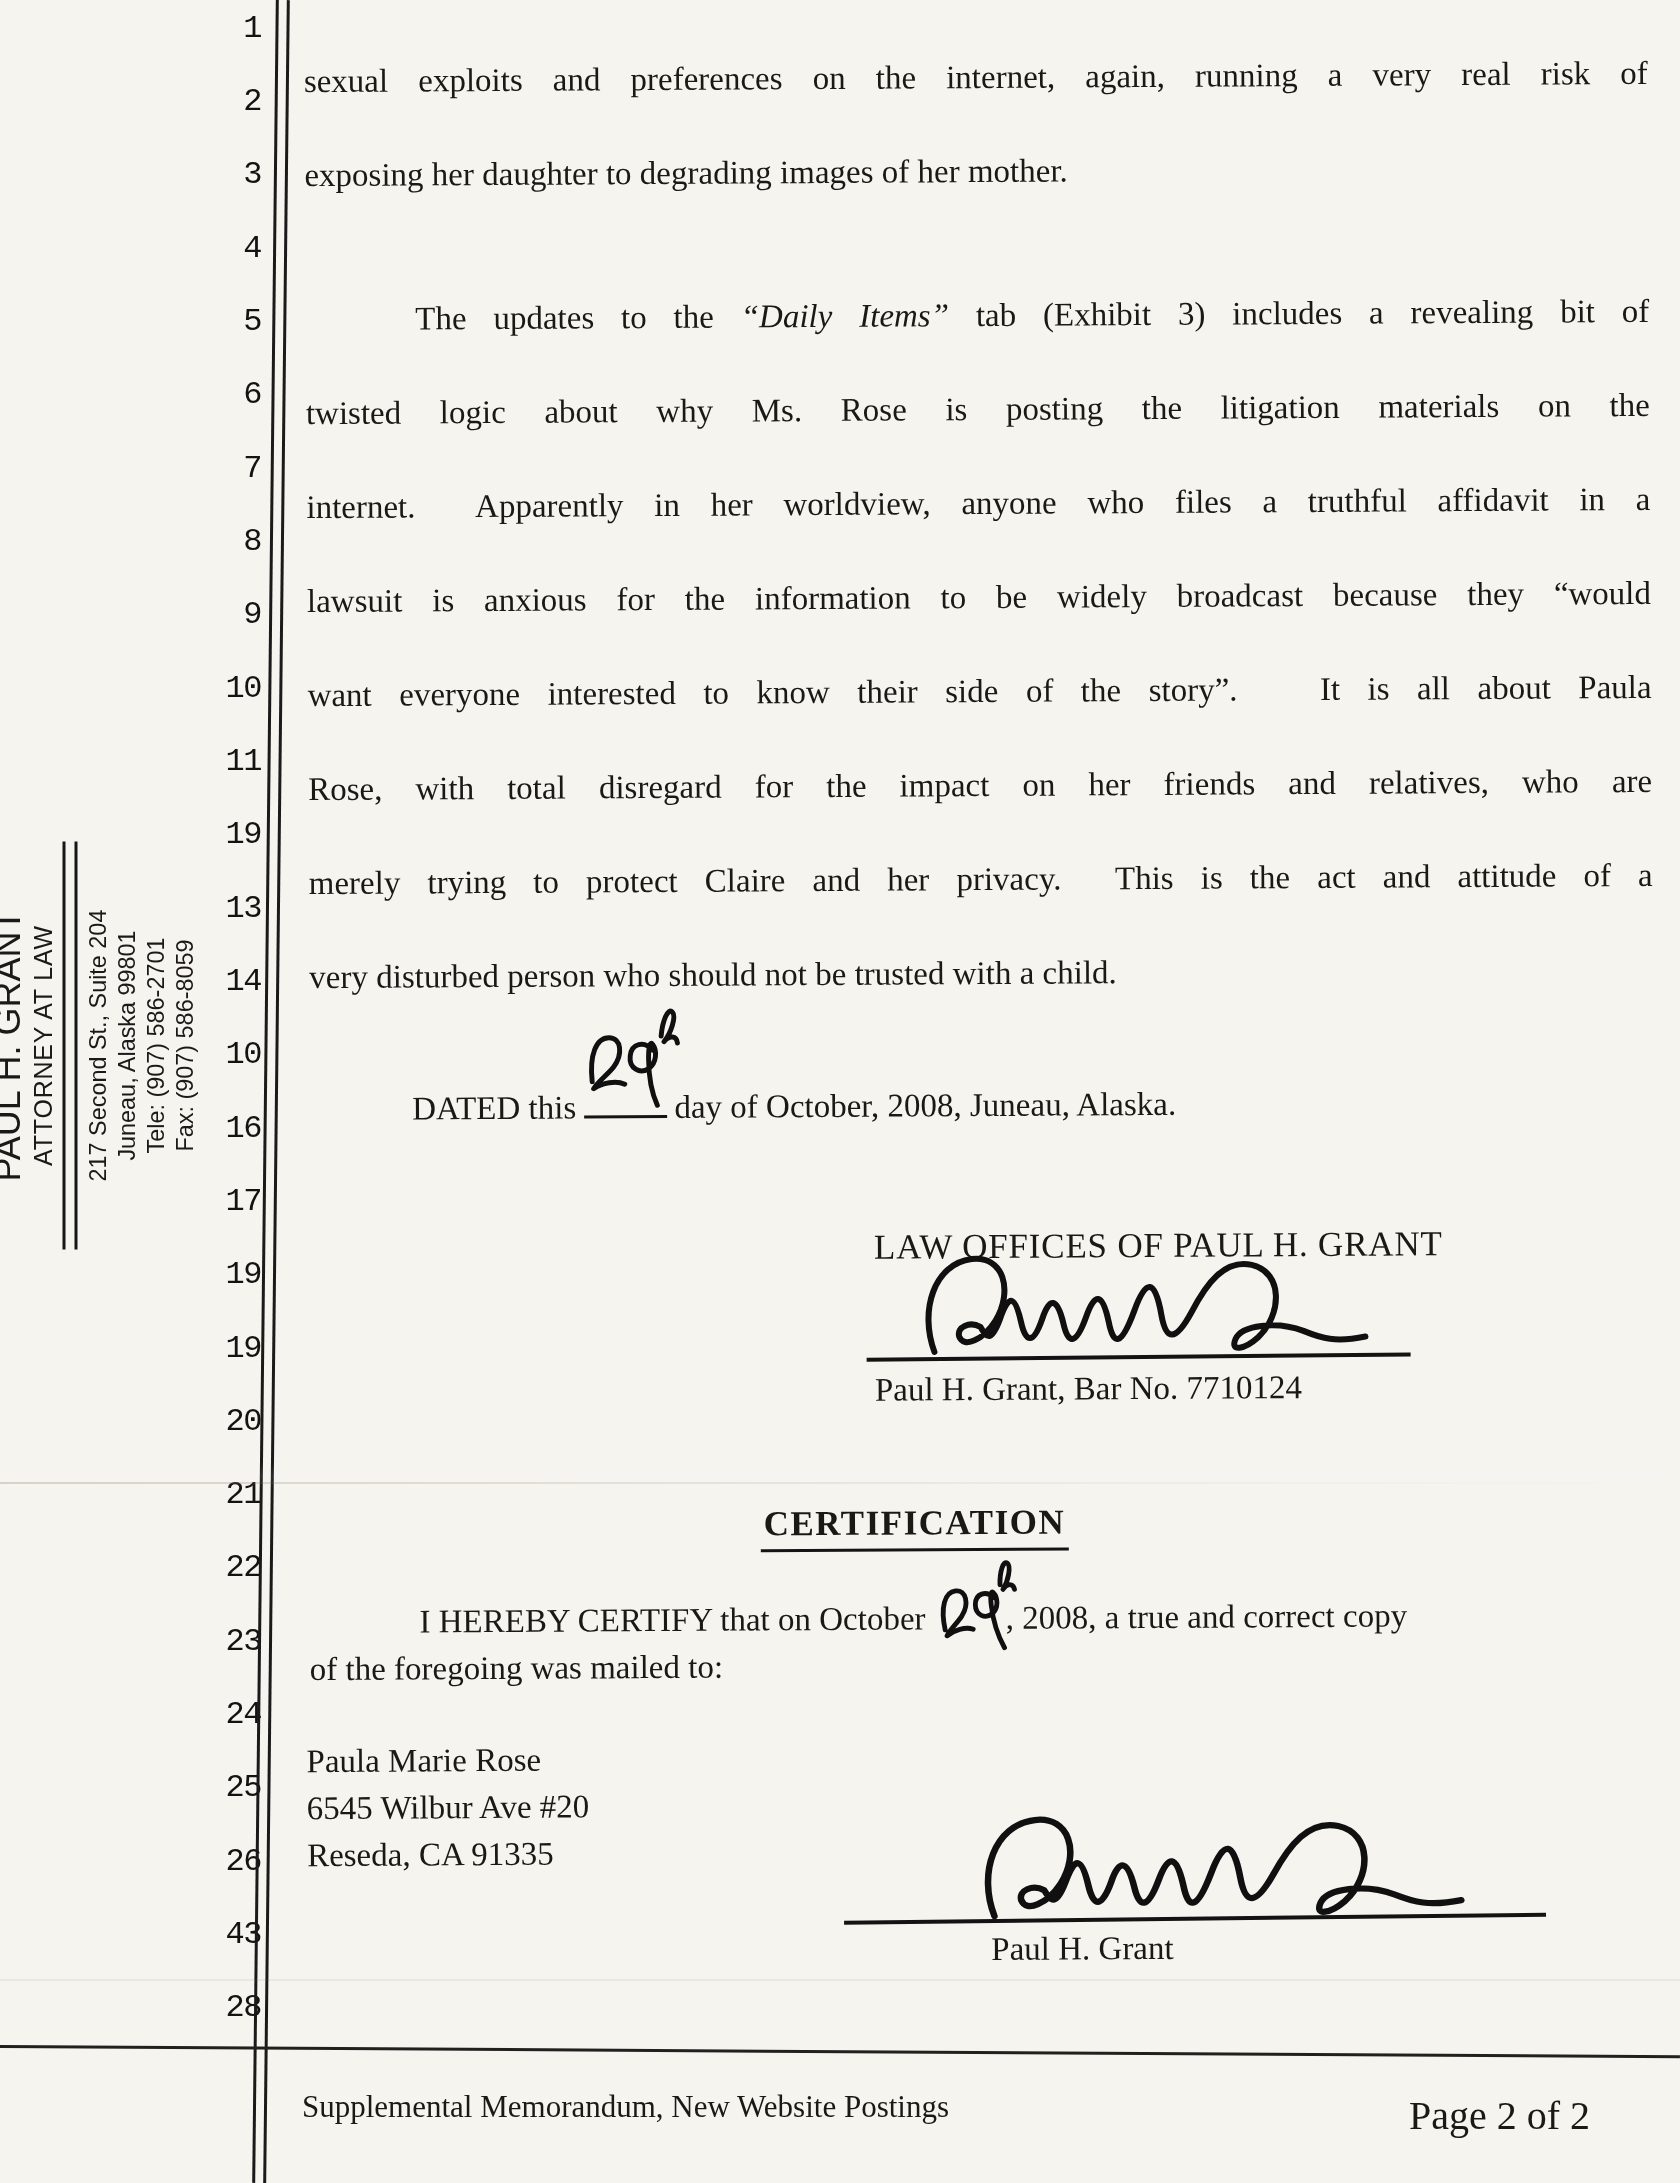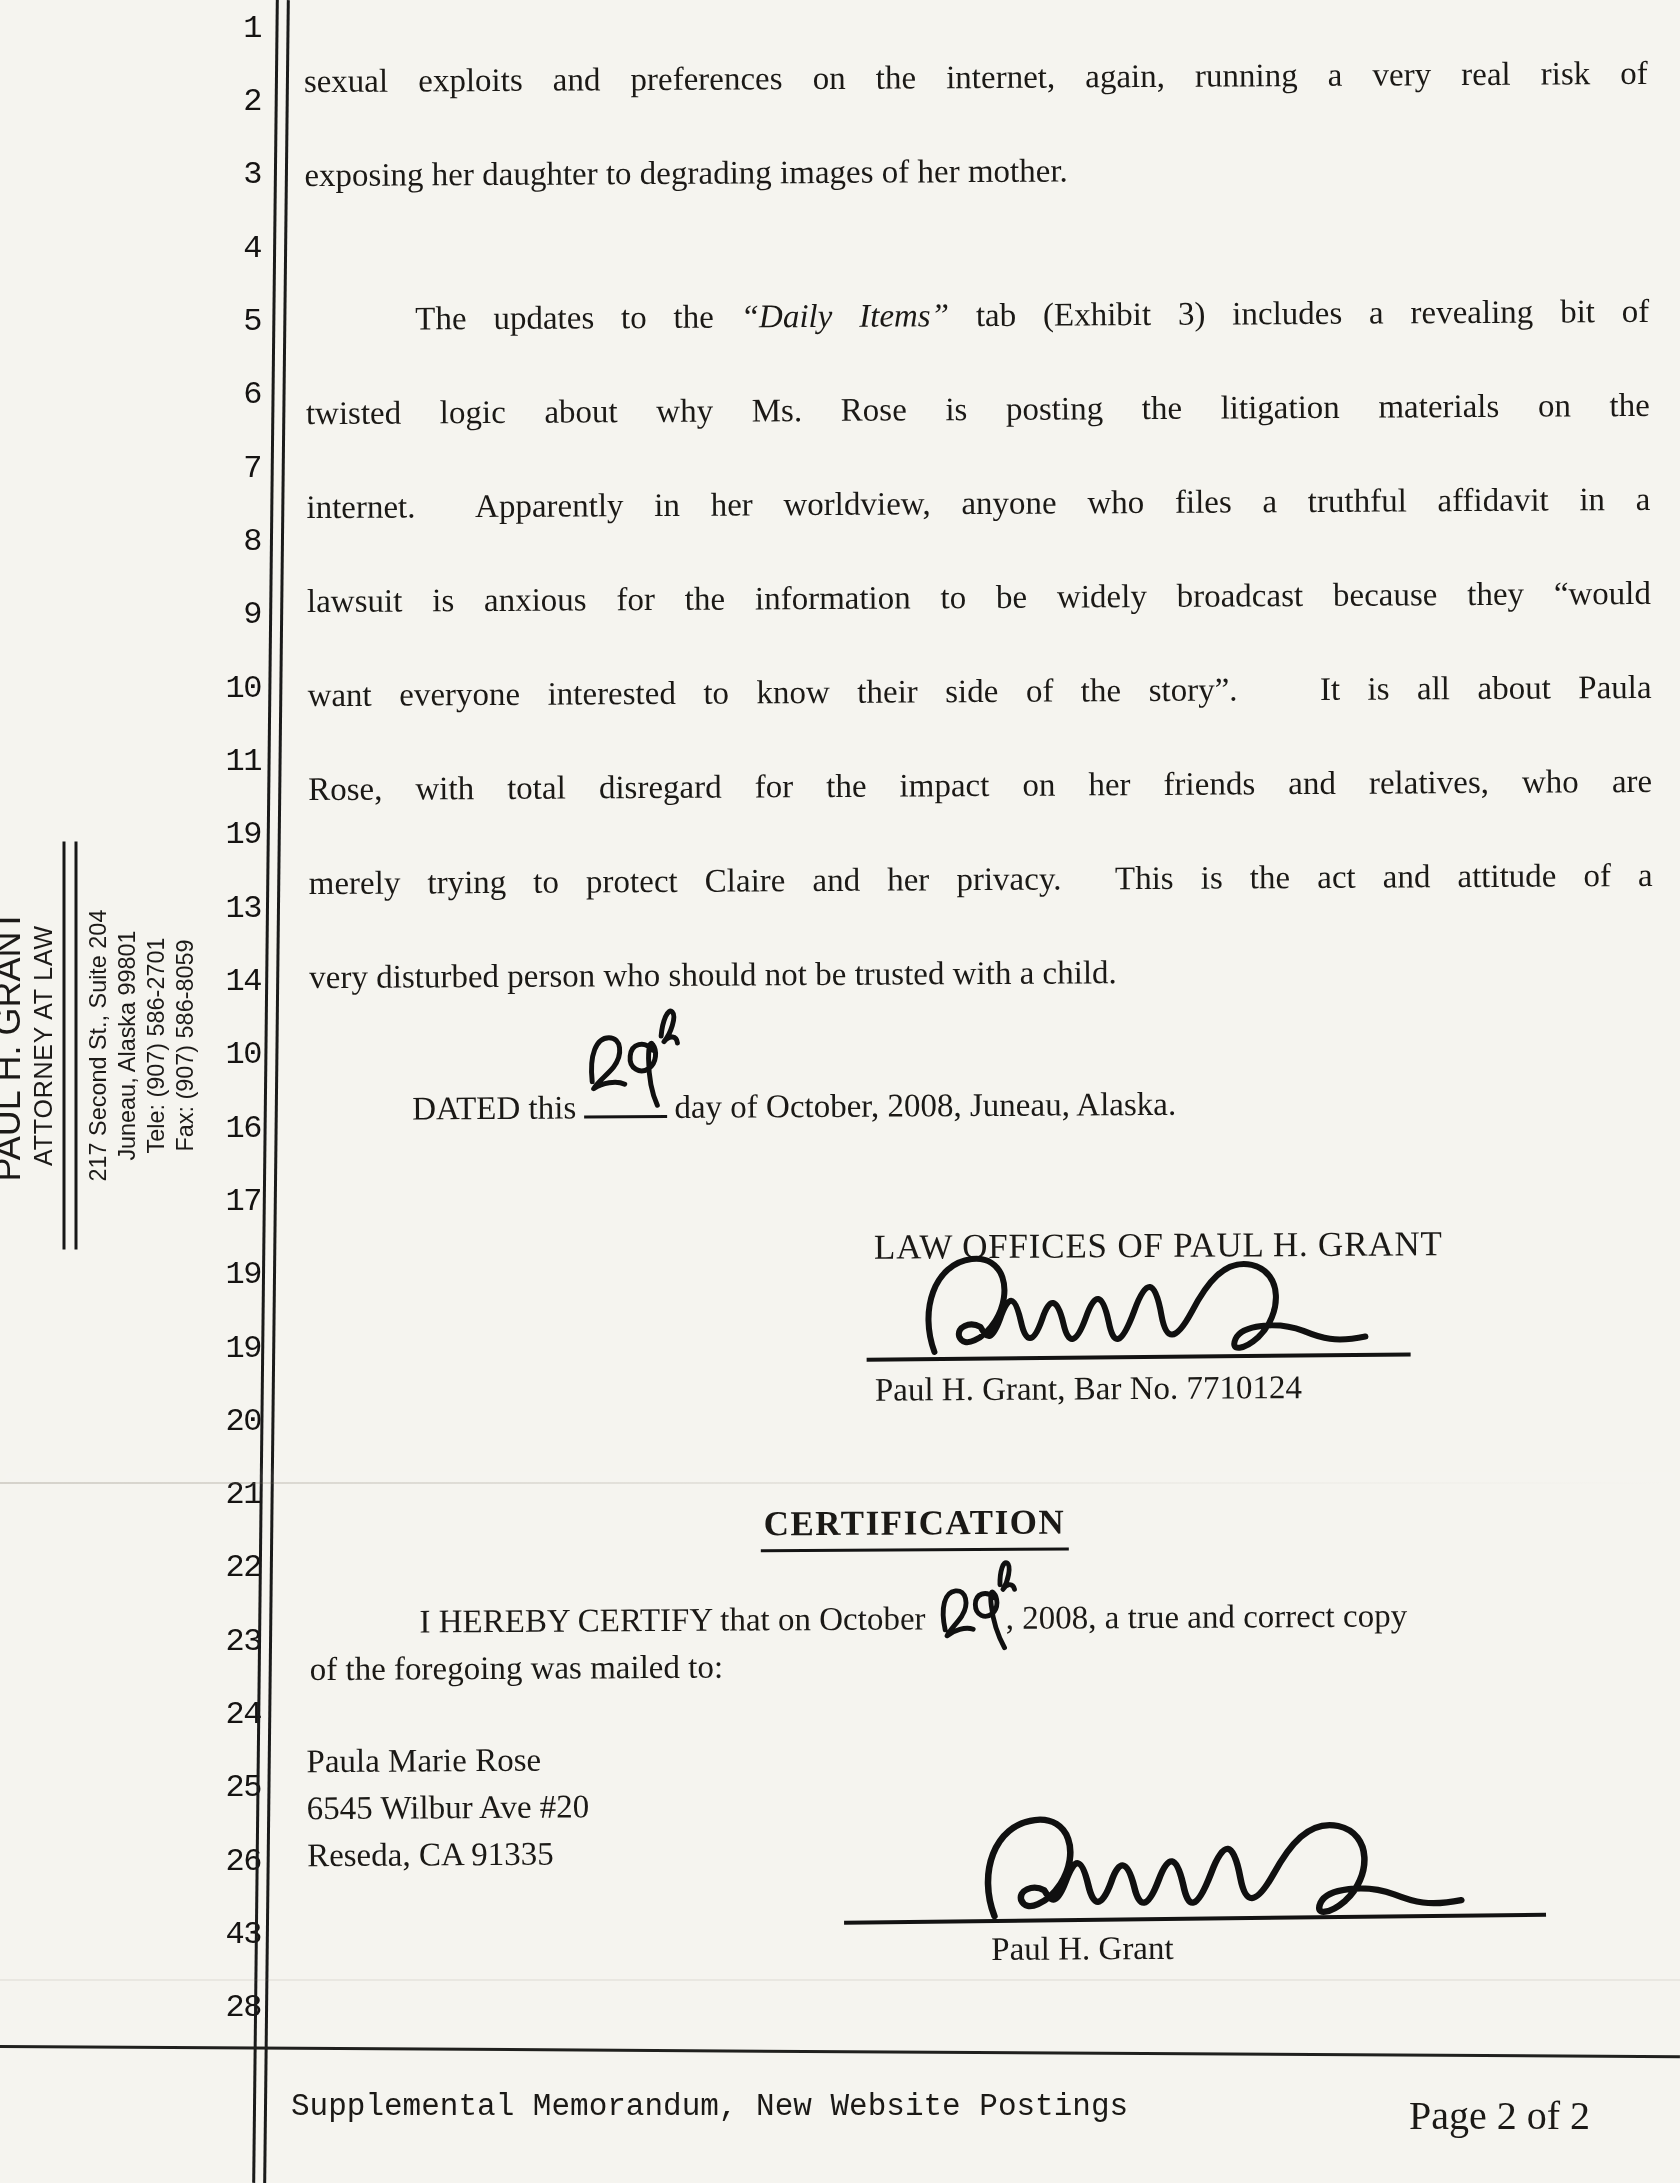--- a/index.html
+++ b/index.html
@@ -63,22 +63,22 @@
     letter-spacing:1.5px; border-bottom:3.8px solid #141414; padding:0 3px 4.5px 3px; }
   .cert-body { position:absolute; top:1595px; left:-3.8px; width:1329px; }
   .cline { height:47px; line-height:47px; white-space:nowrap; }
   .cline.indent { text-indent:110px; }
   .recipient { position:absolute; top:1734px; left:-7.6px; font-size:33px; }
   .recipient div { height:47px; line-height:47px; white-space:nowrap; }
   .sig2-label { position:absolute; top:1927px; left:676px; font-size:33px; line-height:45px; }
   
   .footer-line { position:absolute; top:2045px; left:0; width:1680px; height:3px;
     background:#20201e; transform:rotate(0.35deg); transform-origin:0 50%; }
-  .footer-left { position:absolute; top:2089px; left:291px; font-size:31px;
-    font-family:Liberation Mono, monospace; }
+  .footer-left { position:absolute; top:2089px; left:302px; font-size:31px;
+    font-family:Liberation Serif, serif; }
   .footer-right { position:absolute; top:2092px; left:1409px; font-size:40px; }
   
   .crease1 { position:absolute; top:1482px; left:0; width:1680px; height:2.3px;
     background:linear-gradient(to right, rgba(130,122,108,.28), rgba(130,122,108,.06) 70%, transparent);
     box-shadow:0 -6.8px 12px rgba(255,255,255,.55); }
   .crease2 { position:absolute; top:1979px; left:0; width:1680px; height:1.5px;
     background:rgba(130,122,108,.10); }
   i { font-style:italic; }
 </style>
 </head>

